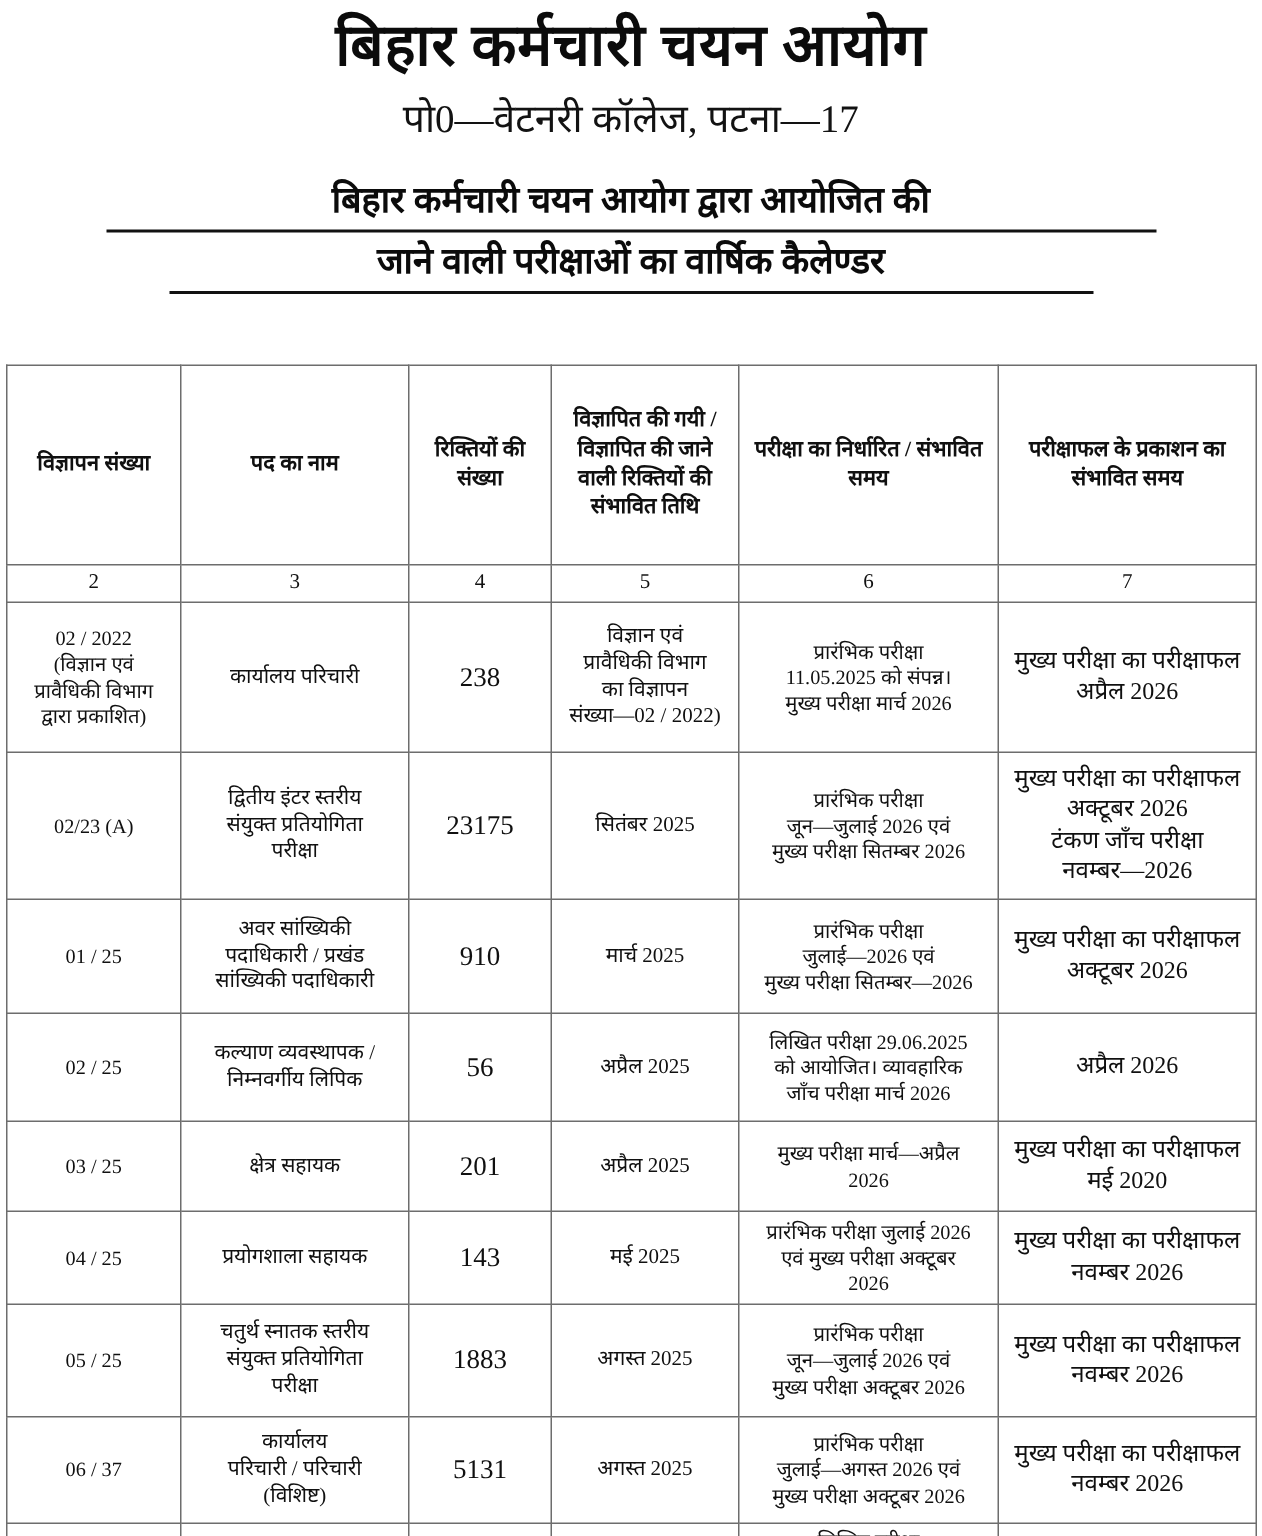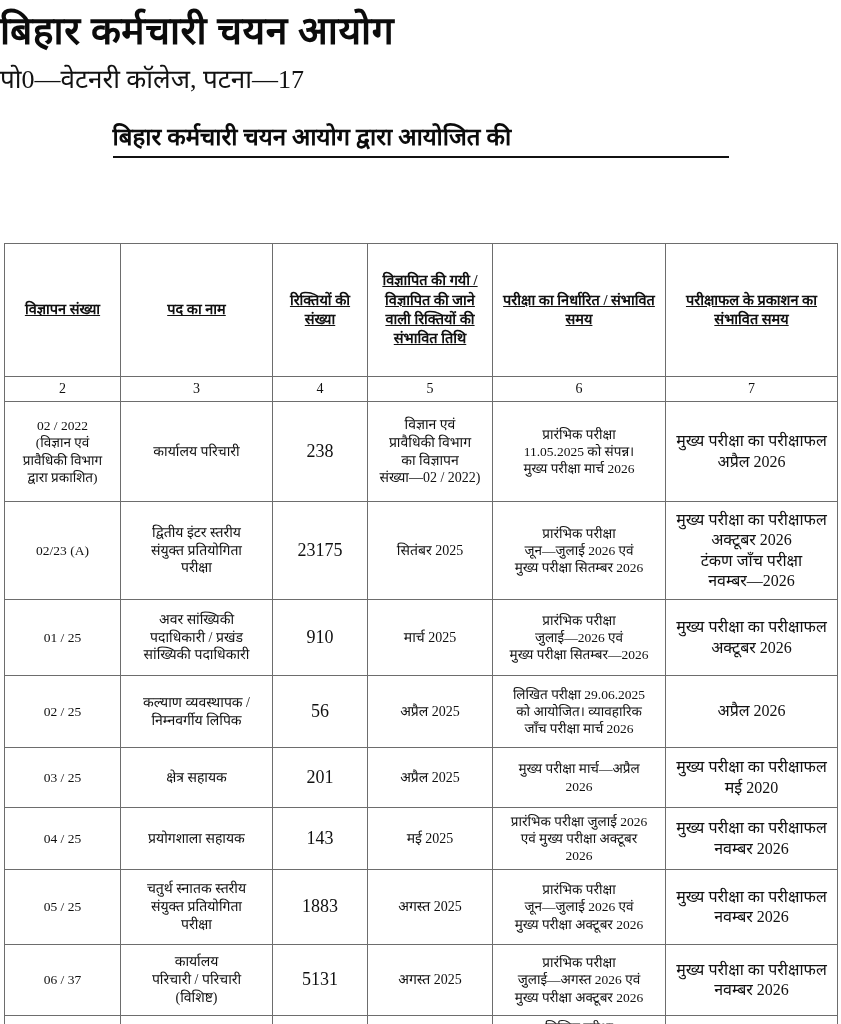--- a/index.html
+++ b/index.html
@@ -19,21 +19,21 @@
   .page {
     position: relative;
     width: 841px;
     height: 1024px;
     box-sizing: border-box;
     overflow: hidden;
   }
 
   
   .doc-header {
-    text-align: left;
+    text-align: center;
     padding-top: 8px;
   }
   .org-title {
     font-size: 39px;
     font-weight: 700;
     line-height: 1.18;
     letter-spacing: 0.5px;
     margin: 0;
     color: #0b0b0b;
   }
@@ -84,21 +84,20 @@
     vertical-align: middle;
     padding: 3px 4px;
     color: #101010;
     word-wrap: break-word;
   }
   table.cal thead th {
     font-weight: 700;
     font-size: 14.5px;
     height: 126px;
     line-height: 1.34;
-    text-decoration: underline;
   }
   table.cal tr.colnum td {
     font-weight: 400;
     font-size: 14px;
     height: 22px;
     padding: 1px 2px;
   }
   table.cal tbody td {
     font-weight: 500;
   }
@@ -122,20 +121,21 @@
 </head>
 <body>
 
 <div class="page">
 
   <div class="doc-header">
     <h1 class="org-title">बिहार कर्मचारी चयन आयोग</h1>
     <p class="org-address">पो0—वेटनरी कॉलेज, पटना—17</p>
     <div class="doc-subject">
       <span class="ln">बिहार कर्मचारी चयन आयोग द्वारा आयोजित की</span>
+      <span class="ln">जाने वाली परीक्षाओं का वार्षिक कैलेण्डर</span>
     </div>
   </div>
 
   <div class="table-wrap">
     <table class="cal">
       <colgroup>
         <col class="c1">
           <col class="c2">
           <col class="c3">
         <col class="c4">

